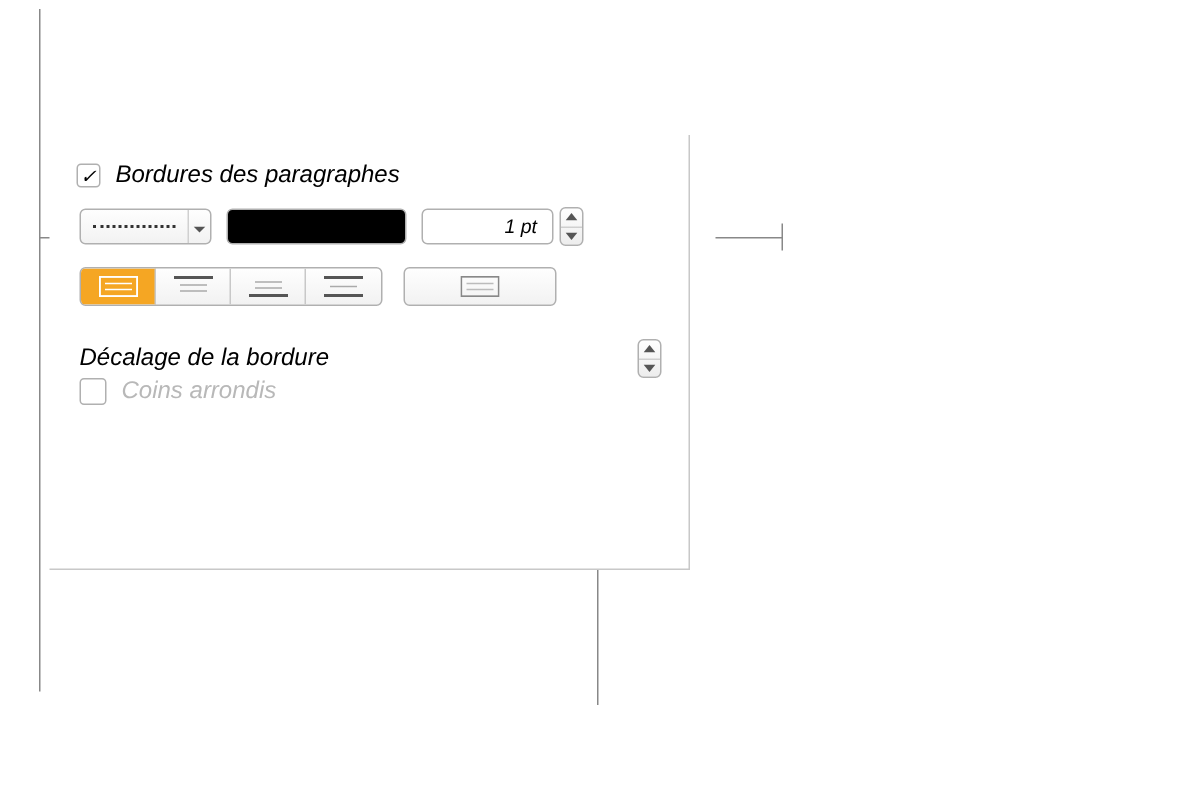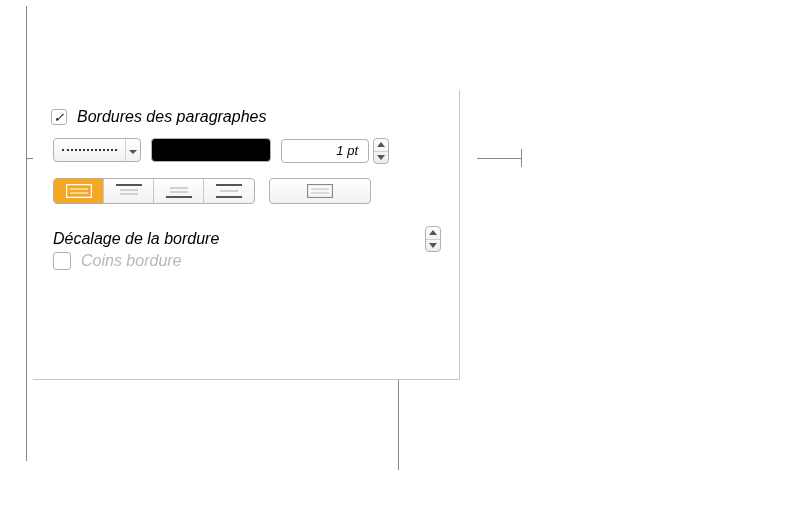--- a/index.html
+++ b/index.html
@@ -51,21 +51,21 @@
     font-size: 13px;
     color: #000;
     line-height: 1;
   }
   .title {
     font-size: 16px;
     color: #000;
   }
   .controls-row {
     display: flex;
-    align-items: flex-start;
+    align-items: center;
     gap: 10px;
     margin-bottom: 14px;
     margin-left: 2px;
   }
   .dropdown {
     display: flex;
     align-items: center;
     height: 24px;
     border: 1px solid #b0b0b0;
     border-radius: 4px;
@@ -292,16 +292,16 @@
           <svg class="chev" viewBox="0 0 8 5">
               <path d="M0 0 L4 5 L8 0 Z" fill="#555"></path>
             </svg>
         </div>
       </div>
     </div>
   </div>
 
   <div class="rounded-row">
     <div class="checkbox"></div>
-    <span class="muted">Coins bordure</span>
+    <span class="muted">Coins arrondis</span>
   </div>
 
 </div>
 
 </body></html>

